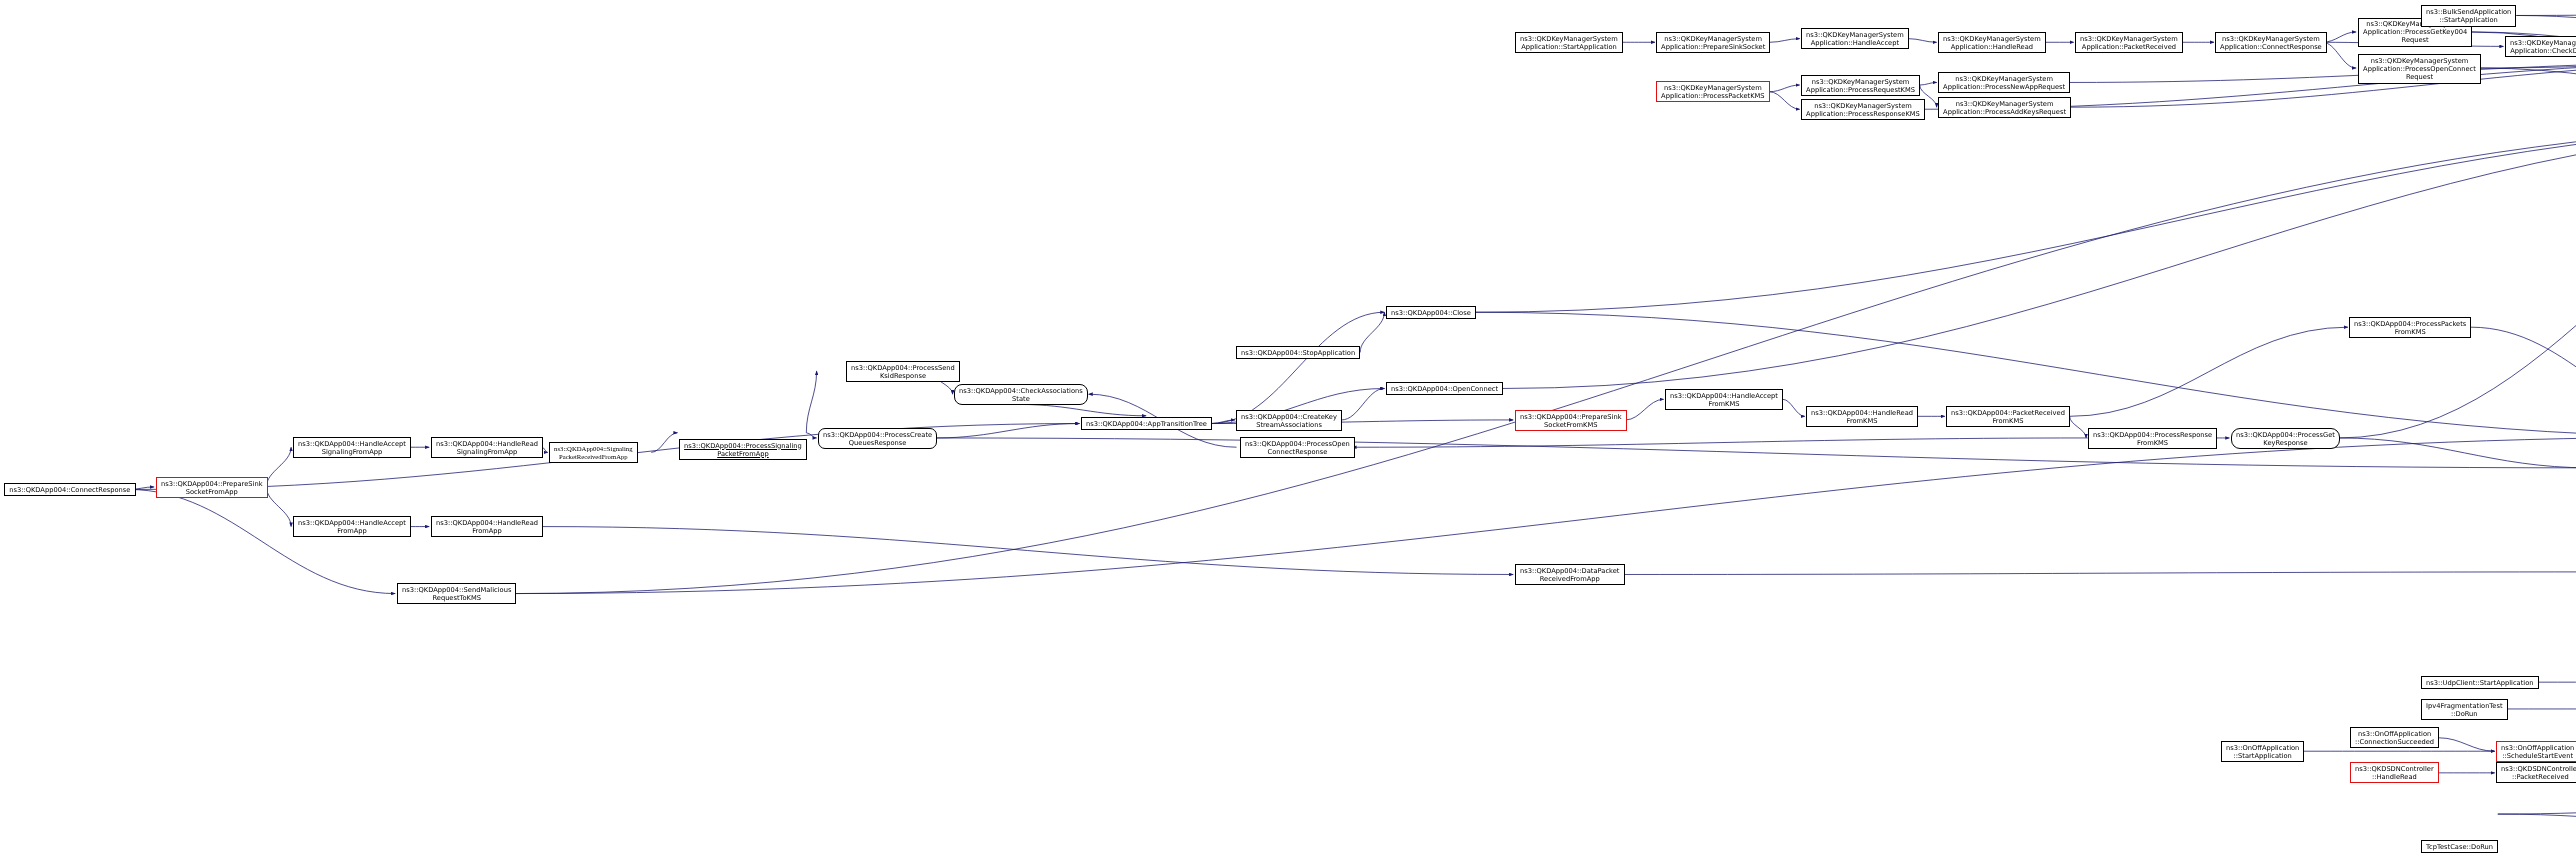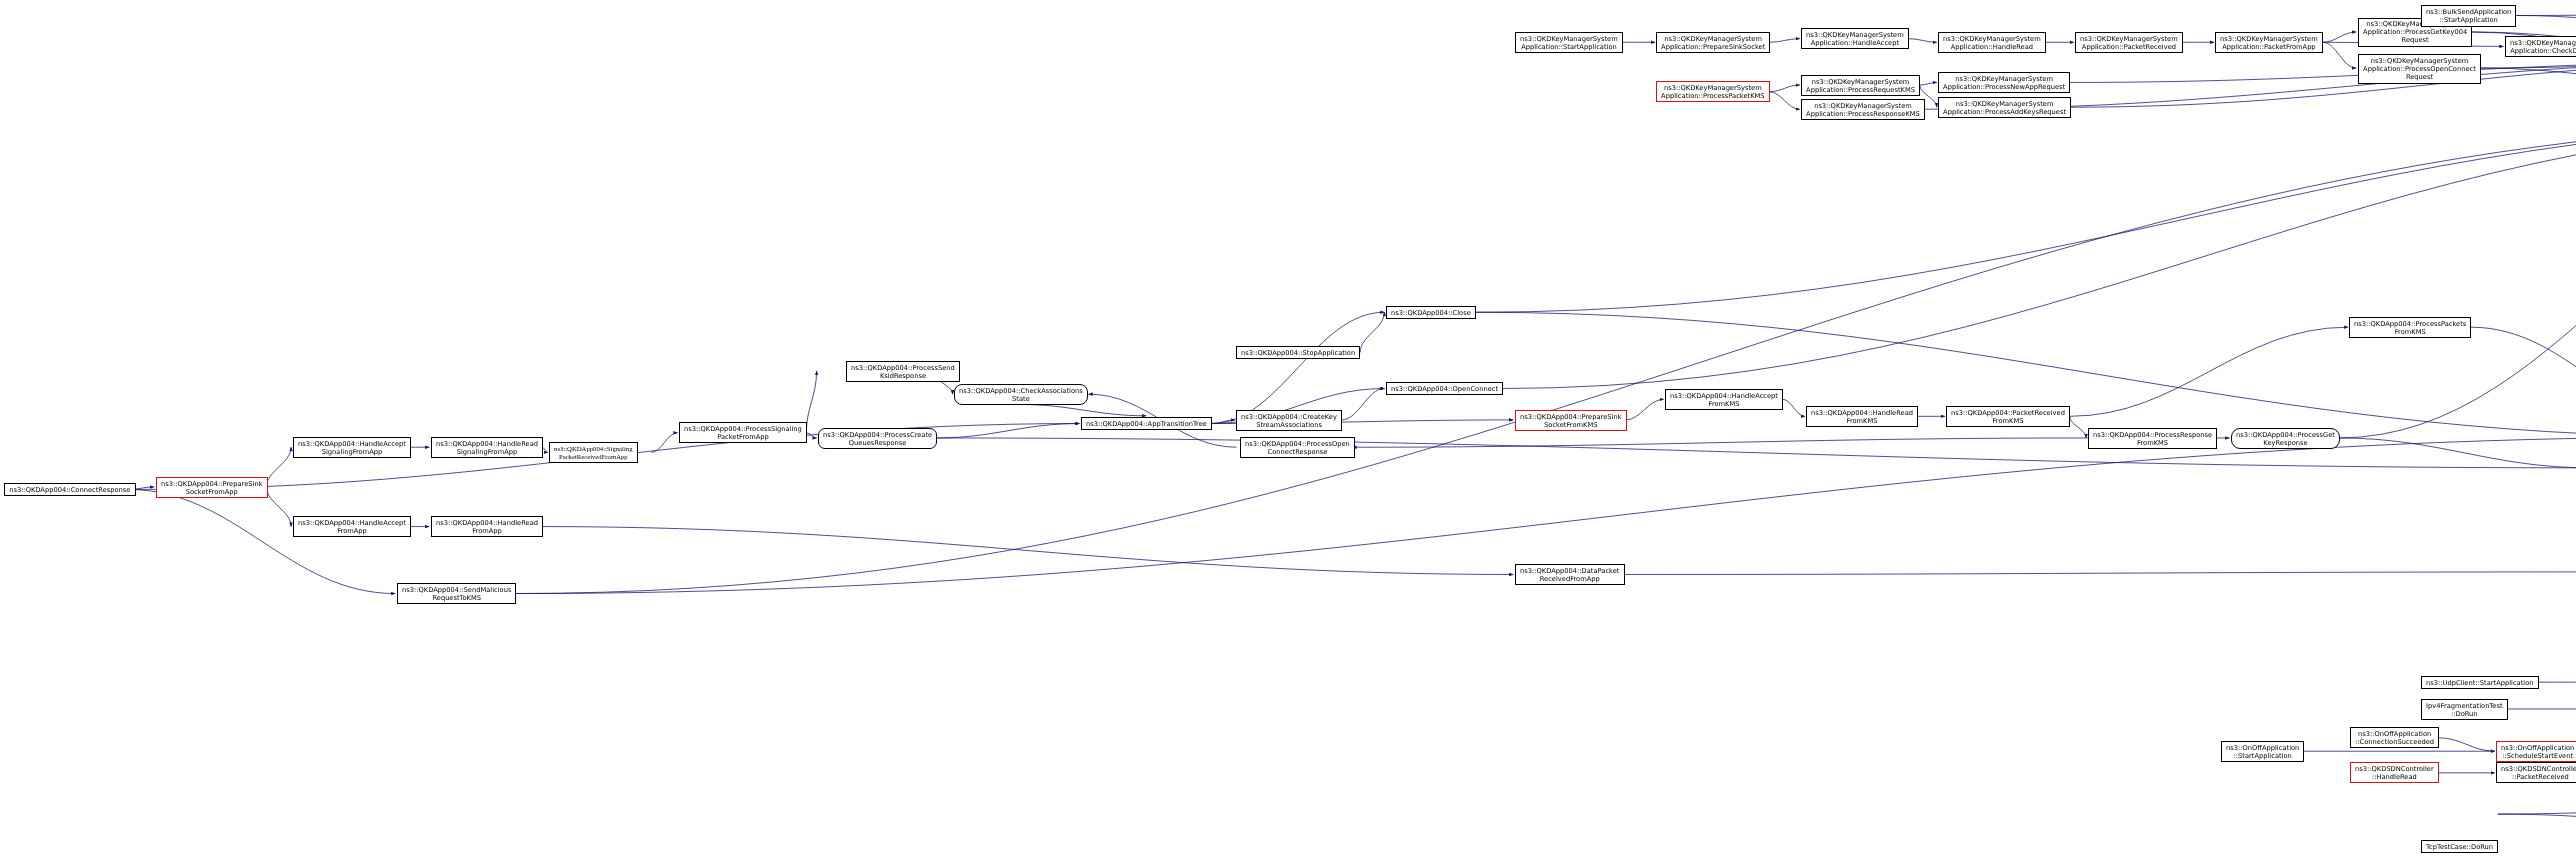--- a/index.html
+++ b/index.html
@@ -171,21 +171,21 @@
         <span class="nl">FromApp</span>
       </div>
       <div class="node" style="left: 431px; top: 516px;">
         <span class="nl">ns3::QKDApp004::HandleRead</span>
         <span class="nl">FromApp</span>
       </div>
       <div class="node" style="left: 549px; top: 442px; font-family: Liberation Serif, serif;">
         <span class="nl">ns3::QKDApp004::Signaling</span>
         <span class="nl">PacketReceivedFromApp</span>
       </div>
-      <div class="node" style="left: 679px; top: 422px;">
+      <div class="node" style="left: 679px; top: 439px; text-decoration: underline;">
         <span class="nl">ns3::QKDApp004::ProcessSignaling</span>
         <span class="nl">PacketFromApp</span>
       </div>
       <div class="node" style="left: 818px; top: 428px; border-radius: 7px;">
         <span class="nl">ns3::QKDApp004::ProcessCreate</span>
         <span class="nl">QueuesResponse</span>
       </div>
       <div class="node" style="left: 818px; top: 361px; margin-left: 28px;">
         <span class="nl">ns3::QKDApp004::ProcessSend</span>
         <span class="nl">KsidResponse</span>
@@ -265,21 +265,21 @@
       <div class="node" style="left: 1938px; top: 32px;">
         <span class="nl">ns3::QKDKeyManagerSystem</span>
         <span class="nl">Application::HandleRead</span>
       </div>
       <div class="node" style="left: 2075px; top: 32px;">
         <span class="nl">ns3::QKDKeyManagerSystem</span>
         <span class="nl">Application::PacketReceived</span>
       </div>
       <div class="node" style="left: 2215px; top: 32px;">
         <span class="nl">ns3::QKDKeyManagerSystem</span>
-        <span class="nl">Application::PacketFromApp</span>
+        <span class="nl">Application::ConnectResponse</span>
       </div>
       <div class="node" style="left: 2358px; top: 17.5px;">
         <span class="nl">ns3::QKDKeyManagerSystem</span>
         <span class="nl">Application::ProcessGetKey004</span>
         <span class="nl">Request</span>
       </div>
       <div class="node" style="left: 2358px; top: 54px;">
         <span class="nl">ns3::QKDKeyManagerSystem</span>
         <span class="nl">Application::ProcessOpenConnect</span>
         <span class="nl">Request</span>

